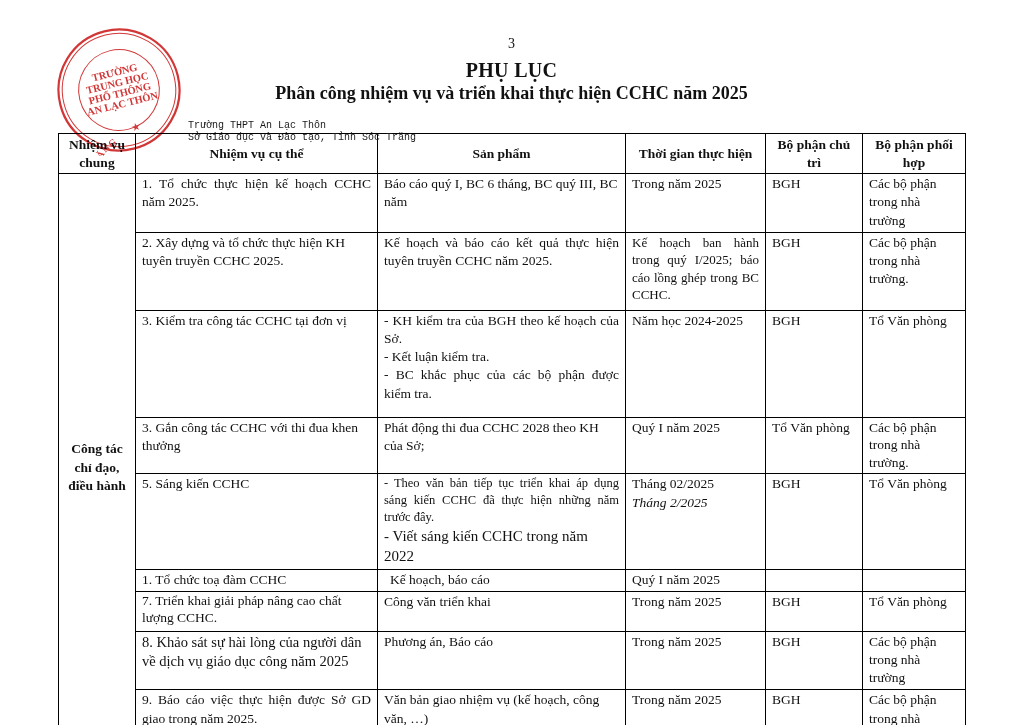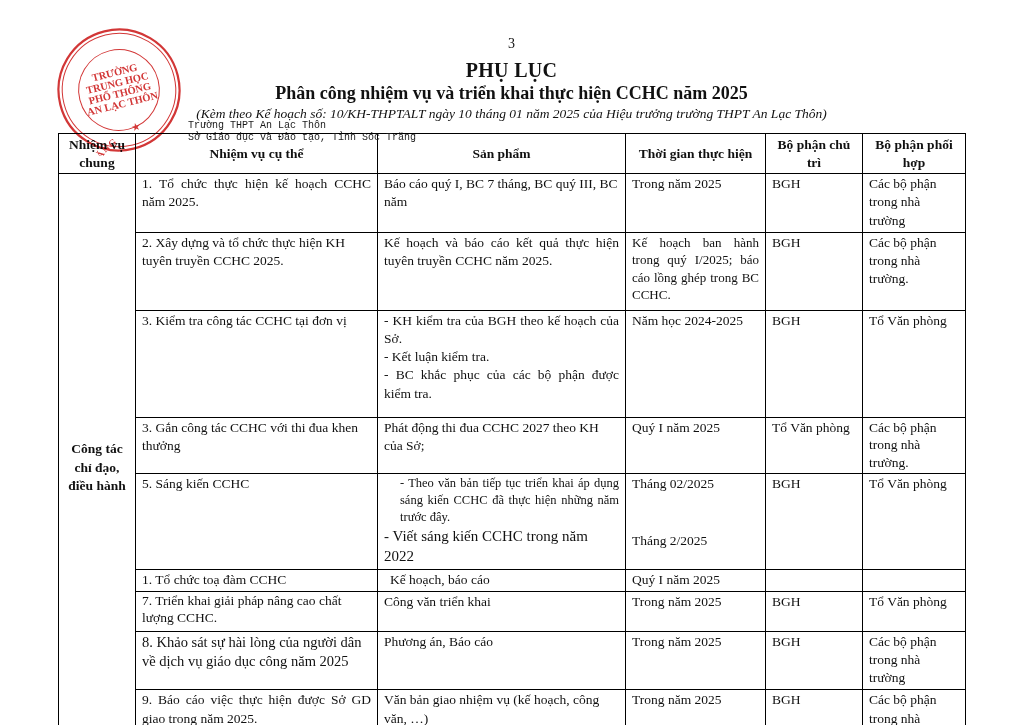--- a/index.html
+++ b/index.html
@@ -25,26 +25,26 @@
     padding:1px 6px 2px;font-size:13.5px;line-height:1.35;overflow:hidden;
   }
   .main th{
     text-align:center;vertical-align:middle;font-weight:bold;
     padding:2px 4px;line-height:1.3;
   }
   .group{vertical-align:middle !important;text-align:center;font-weight:bold;}
   .just{text-align:justify;}
   .pre{white-space:pre-line;}
   .lg{font-size:15px;}
-  .sm{font-size:12.5px;margin-left:16px;}
+  .sm{font-size:12.5px;}
   .lh15{line-height:1.5;}
   .lh17{line-height:1.7;}
   .lh19{line-height:1.9;}
   .pt0{padding-top:0;}
-  .gap{display:block;margin-top:38px;}
+  .gap{display:block;font-style:italic;}
   .blk{display:block;}
 
   
   .sig{
     position:absolute;left:188px;top:120px;width:200px;z-index:4;
     font-size:10px;line-height:1.2;color:#1a1a1a;white-space:nowrap;font-family:Liberation Mono, monospace;
   }
 
   
   .stamp{
@@ -53,21 +53,20 @@
   }
   .stamp text{font-family:"Liberation Serif","DejaVu Serif",serif;font-weight:bold;}
 </style>
 </head>
 <body>
 
 <div class="head">
   <div class="pagenum">3</div>
   <div class="t1">PHỤ LỤC</div>
   <div class="t2">Phân công nhiệm vụ và triển khai thực hiện CCHC năm 2025</div>
-  <div class="t3">(Kèm theo Kế hoạch số: 10/KH-THPTALT ngày 10 tháng 01 năm 2025 của Hiệu trưởng trường THPT An Lạc Thôn)</div>
 </div>
 
 <div class="sig">
   <div>Trường THPT An Lạc Thôn</div>
   <div>Sở Giáo dục và Đào tạo, Tỉnh Sóc Trăng</div>
 </div>
 
 <svg class="stamp" viewBox="0 0 200 200">
   <g transform="rotate(-14 100 100)">
     <circle cx="100" cy="100" r="96" fill="none" stroke="#cf2727" stroke-width="3.5"></circle>
@@ -103,21 +102,21 @@
     <th>Nhiệm vụ cụ thể</th>
     <th>Sản phẩm</th>
     <th>Thời gian thực hiện</th>
     <th>Bộ phận chủ trì</th>
     <th>Bộ phận phối hợp</th>
   </tr>
 
   <tr style="height:37px">
     <td rowspan="9" class="group">Công tác chỉ đạo, điều hành</td>
     <td class="just">1. Tổ chức thực hiện kế hoạch CCHC năm 2025.</td>
-    <td>Báo cáo quý I, BC 7 tháng, BC quý III, BC năm</td>
+    <td>Báo cáo quý I, BC 6 tháng, BC quý III, BC năm</td>
     <td>Trong năm 2025</td>
     <td>BGH</td>
     <td>Các bộ phận trong nhà trường</td>
   </tr>
 
   <tr style="height:78px">
     <td>2. Xây dựng và tổ chức thực hiện KH tuyên truyền CCHC 2025.</td>
     <td class="just lh17">Kế hoạch và báo cáo kết quả thực hiện tuyên truyền CCHC năm 2025.</td>
     <td class="just lh15 pt0" style="font-size:13px">Kế hoạch ban hành trong quý I/2025; báo cáo lồng ghép trong BC CCHC.</td>
     <td>BGH</td>
@@ -129,21 +128,21 @@
     <td class="pre just lh15">- KH kiểm tra của BGH theo kế hoạch của Sở.
 - Kết luận kiểm tra.
 - BC khắc phục của các bộ phận được kiểm tra.</td>
     <td>Năm học  2024-2025</td>
     <td>BGH</td>
     <td>Tổ Văn phòng</td>
   </tr>
 
   <tr style="height:37px">
     <td>3. Gắn công tác CCHC với thi đua khen thưởng</td>
-    <td>Phát động thi đua CCHC 2027 theo KH của Sở;</td>
+    <td>Phát động thi đua CCHC 2028 theo KH của Sở;</td>
     <td>Quý I năm 2025</td>
     <td>Tổ Văn phòng</td>
     <td style="line-height:1.3">Các bộ phận trong nhà trường.</td>
   </tr>
 
   <tr style="height:65px">
     <td>5. Sáng kiến CCHC</td>
     <td>
       <span class="blk sm just">- Theo văn bản tiếp tục triển khai áp dụng sáng kiến CCHC đã thực hiện những năm trước đây.</span>
       <span class="blk lg">- Viết sáng kiến CCHC trong năm 2022</span>

